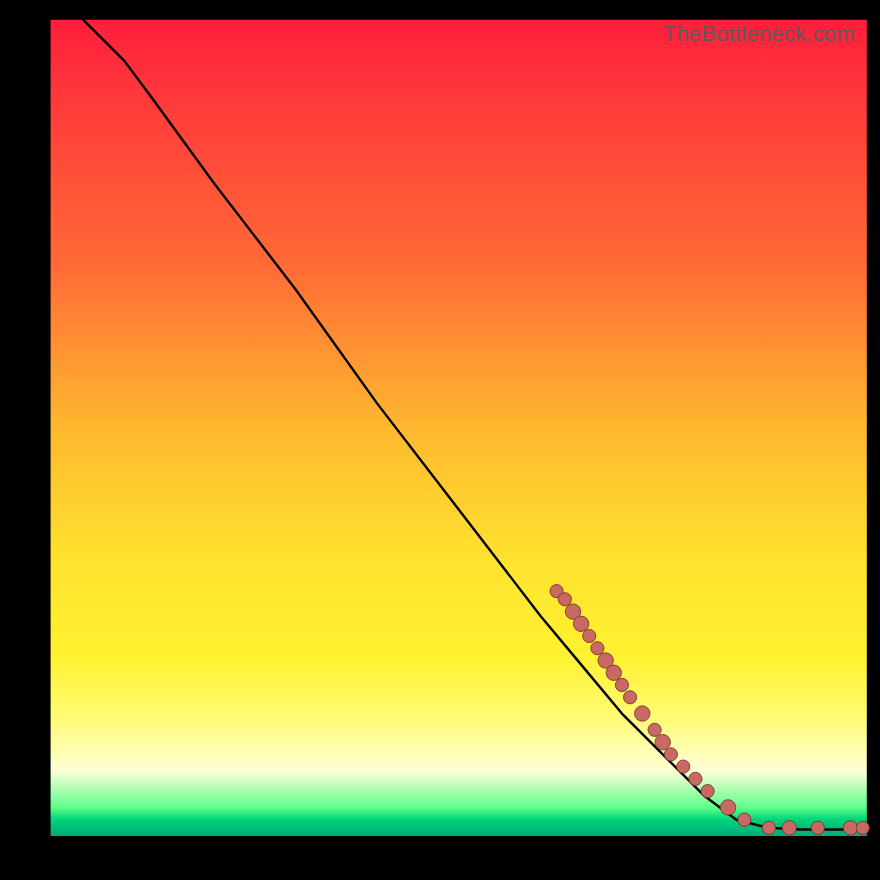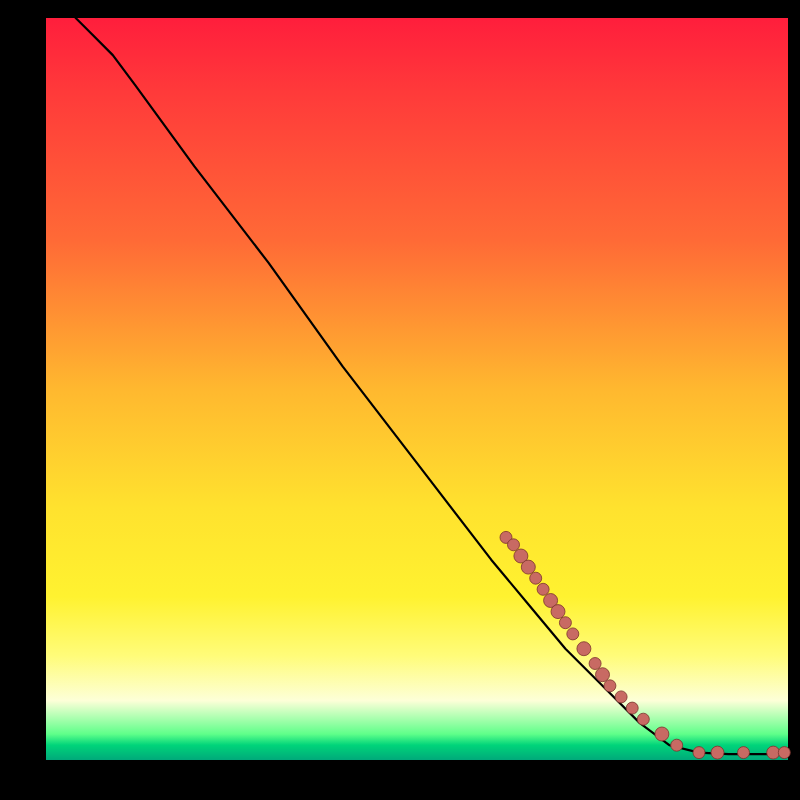--- a/index.html
+++ b/index.html
@@ -68,20 +68,21 @@
     fill: #c86a63;
     stroke: #7a322c;
     stroke-width: 0.8;
   }
 </style>
 </head>
 <body>
 
 <div class="frame">
   <div class="plot">
+    <div class="watermark">TheBottleneck.com</div>
     <svg class="overlay" viewBox="0 0 742 742">
       <path id="curve-path" class="curve" d="M29.7 0.0 L44.5 14.8 L66.8 37.1 L89.0 66.8 L148.4 148.4 L222.6 244.9 L296.8 348.7 L371.0 445.2 L445.2 541.7 L482.3 586.2 L519.4 630.7 L556.5 667.8 L593.6 704.9 L623.3 727.2 L653.0 734.6 L682.6 736.1 L742.0 736.1" stroke="#000000"></path>
       <g id="dots">
           <circle cx="460.0" cy="519.4" r="6" class="dot" fill="#c86a63" stroke="#7a322c"></circle>
           <circle cx="467.5" cy="526.8" r="6" class="dot" fill="#c86a63" stroke="#7a322c"></circle>
           <circle cx="474.9" cy="538.0" r="7" class="dot" fill="#c86a63" stroke="#7a322c"></circle>
           <circle cx="482.3" cy="549.1" r="7" class="dot" fill="#c86a63" stroke="#7a322c"></circle>
           <circle cx="489.7" cy="560.2" r="6" class="dot" fill="#c86a63" stroke="#7a322c"></circle>
           <circle cx="497.1" cy="571.3" r="6" class="dot" fill="#c86a63" stroke="#7a322c"></circle>
           <circle cx="504.6" cy="582.5" r="7" class="dot" fill="#c86a63" stroke="#7a322c"></circle>

